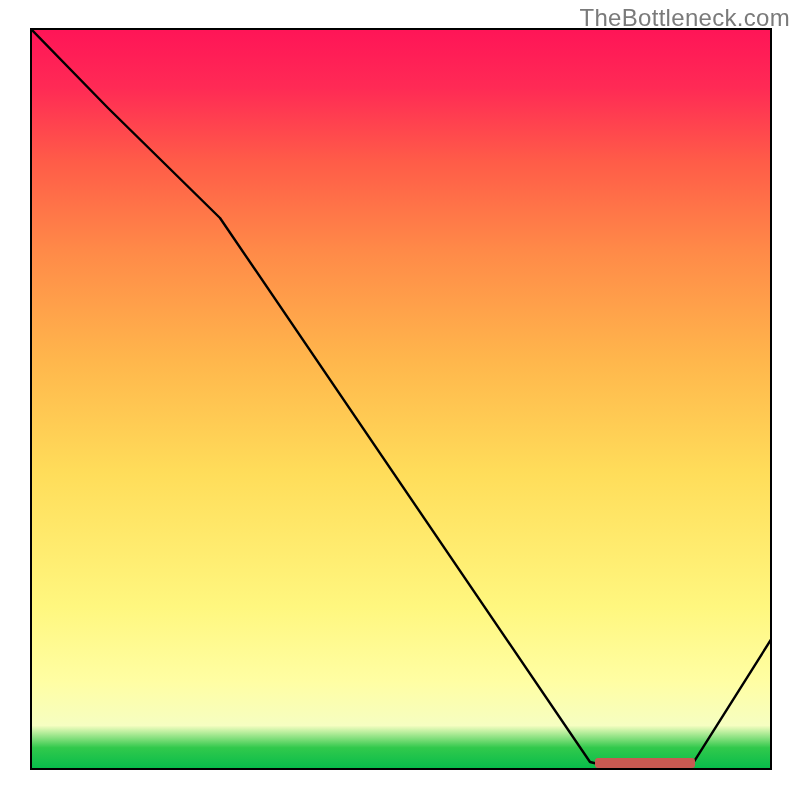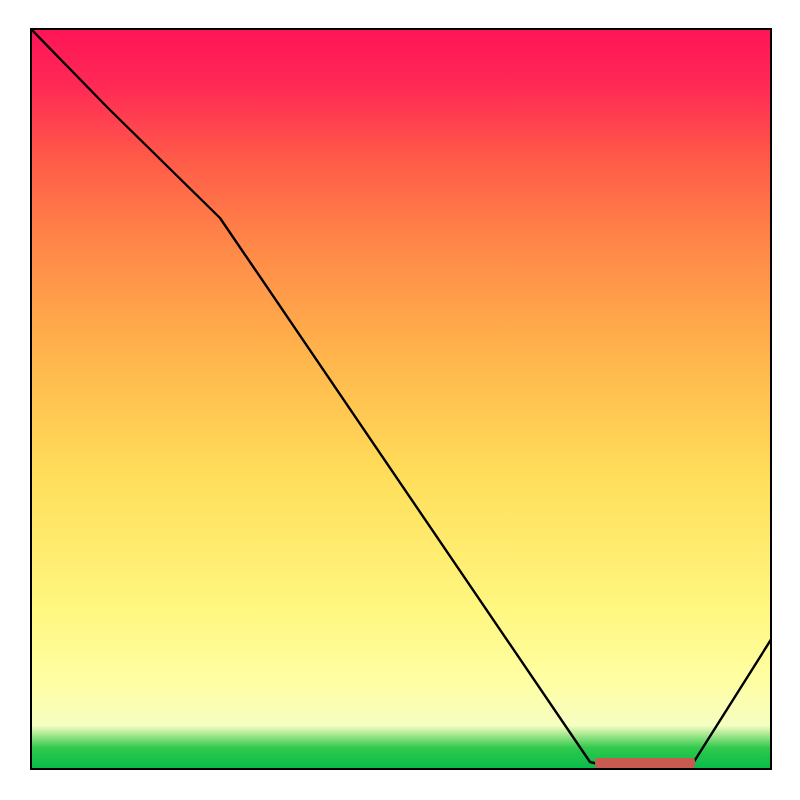--- a/index.html
+++ b/index.html
@@ -63,20 +63,21 @@
     position: absolute;
     inset: 0;
     border: 2px solid #000;
     box-sizing: border-box;
   }
 </style>
 </head>
 <body>
 <div class="wrap">
 
+<div class="watermark">TheBottleneck.com</div>
 
 <div class="plot">
   <div class="gradient"></div>
 
   <svg class="curve" viewBox="0 0 742 742" preserveAspectRatio="none">
     <path id="curve-path" fill="none" stroke="#000" stroke-width="2.4" stroke-linejoin="round" stroke-linecap="round" d="M0 0 L78 80 L190 190 L560 734 L585 740 L660 740 L742 610"></path>
   </svg>
 
   <div class="marker" id="marker" style="left: 565px; top: 730px; width: 100px; height: 10px;"></div>
 

